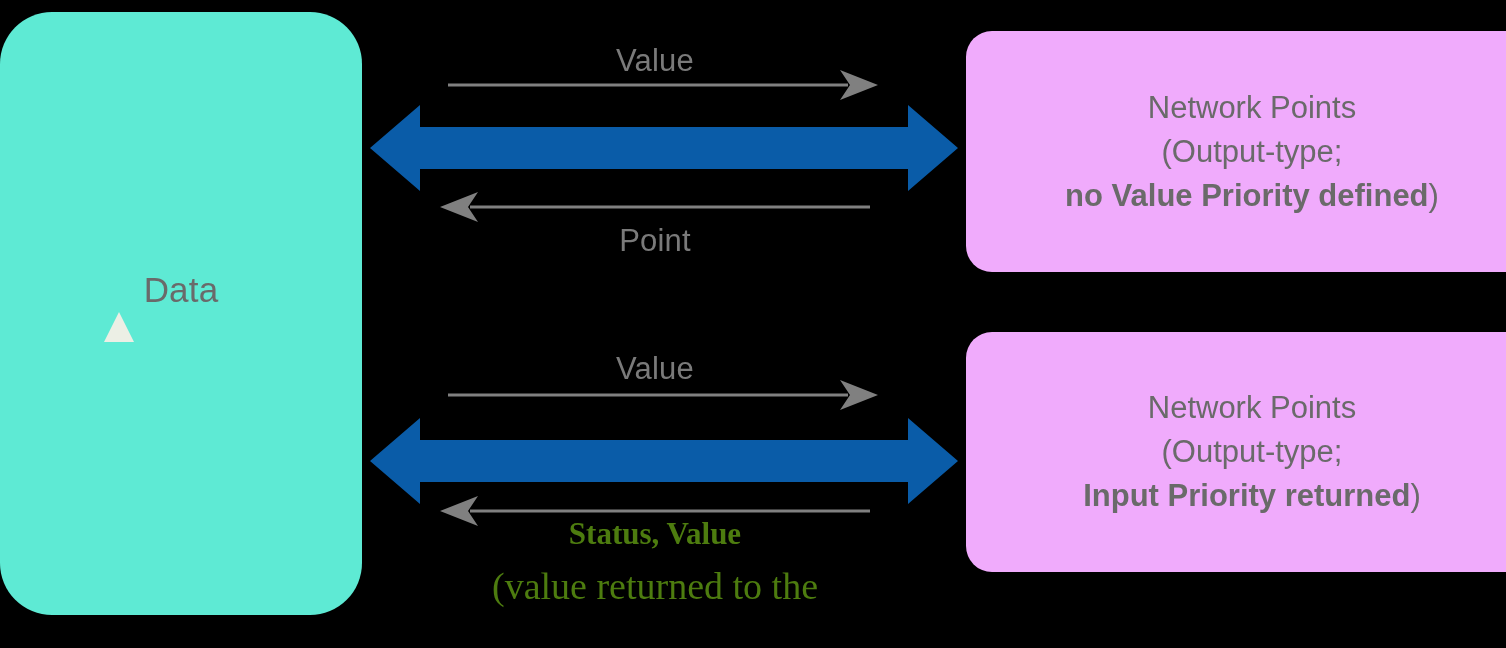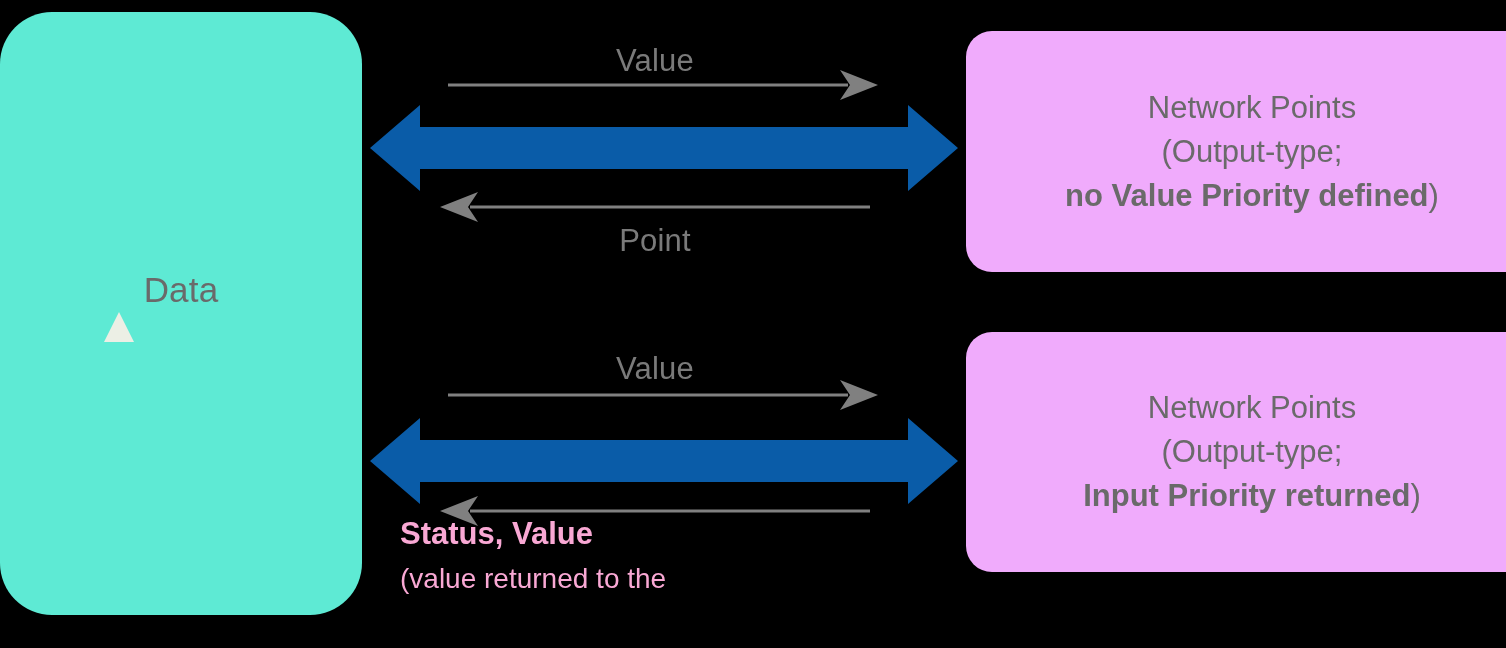--- a/index.html
+++ b/index.html
@@ -116,34 +116,36 @@
   }
   .caption.value-top  { left: 440px; top: 42px;  width: 430px; }
   .caption.status-top { left: 440px; top: 222px; width: 430px; }
   .caption.value-bot  { left: 440px; top: 350px; width: 430px; }
 
   .caption-block {
     position: absolute;
     left: 400px;
     top: 512px;
     width: 510px;
-    text-align: left;
-    color: #f9a8d4;
+    text-align: center;
+    color: #4d7c0f;
+    font-family: Liberation Serif, serif;
   }
   .caption-block .bold {
     font-weight: 700;
     font-size: 31px;
     line-height: 44px;
     display: block;
   }
   .caption-block .note {
     font-weight: 400;
-    font-size: 28px;
+    font-size: 38px;
     line-height: 45px;
     display: block;
+    margin-top: 8px;
   }
 </style>
 </head>
 <body>
 
 <div id="stage">
 
   <div class="dp-box">
     <div class="dp-marker"></div>
     <div class="dp-label">

